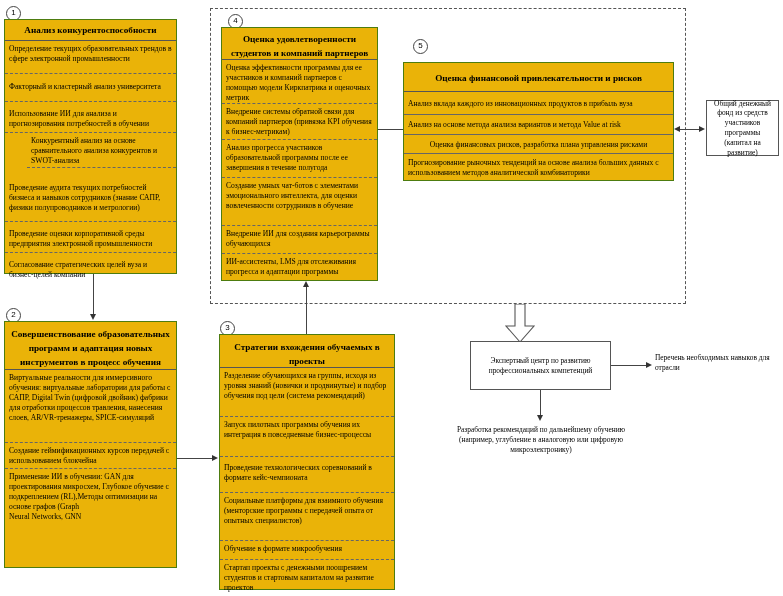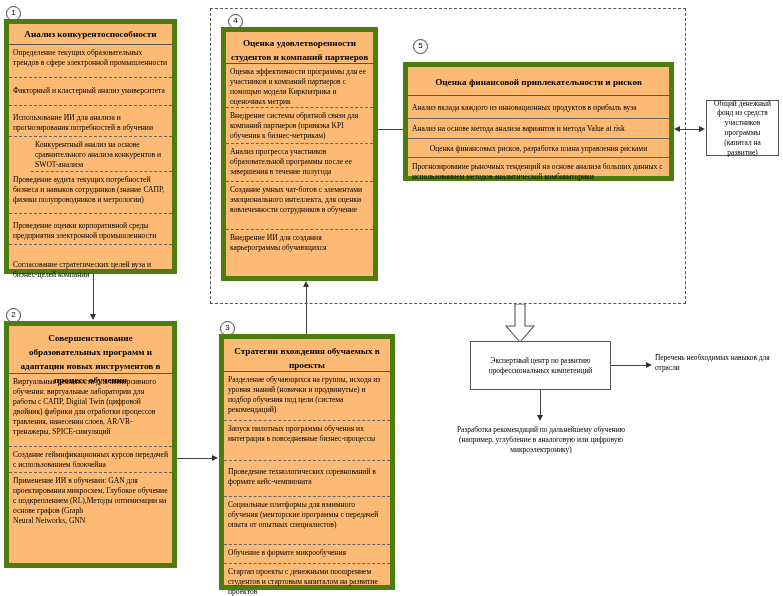--- a/index.html
+++ b/index.html
@@ -14,23 +14,23 @@
   .dashed-group{
     position:absolute;
     border:1px dashed #555;
     box-sizing:border-box;
     background:transparent;
   }
 
   
   .block{
     position:absolute;
-    border:5px solid #4d7c0f;
-    box-sizing:border-box;
-    background:#fdba74;
+    border:1px solid #4d7c0f;
+    box-sizing:border-box;
+    background:#eab308;
   }
   .block-title{
     text-align:center;
     font-weight:bold;
     font-size:9.2px;
     line-height:1.28;
     padding:4px 4px 4px 4px;
     border-bottom:1px solid #555;
     box-sizing:border-box;
   }
@@ -115,23 +115,23 @@
   <div class="dashed-group" style="left:210px;top:8px;width:476px;height:296px;"></div>
 
   <div class="circnum" style="left:6px;top:6px;">1</div>
   <div class="block" style="left:4px;top:19px;width:173px;height:255px;">
     <div class="block-title" style="height:21px;line-height:13px;padding-top:4px;">Анализ конкурентоспособности</div>
     <div class="block-items">
       <div class="item" style="height:33px;">Определение текущих образовательных трендов в сфере электронной промышленности</div>
       <div class="item" style="height:28px;padding-top:8px;">Факторный и кластерный анализ университета</div>
       <div class="item" style="height:31px;padding-top:7px;">Использование ИИ для анализа и прогнозирования потребностей в обучении</div>
       <div class="item" style="height:35px;margin-left:22px;">Конкурентный анализ на основе сравнительного анализа конкурентов и SWOT-анализа</div>
-      <div class="item" style="height:42px;">Проведение аудита текущих потребностей бизнеса и навыков сотрудников (знание САПР, физики полупроводников и метрологии)</div>
+      <div class="item" style="height:42px;margin-top:12px;">Проведение аудита текущих потребностей бизнеса и навыков сотрудников (знание САПР, физики полупроводников и метрологии)</div>
       <div class="item" style="height:31px;padding-top:7px;">Проведение оценки корпоративной среды предприятия электронной промышленности</div>
-      <div class="item" style="height:31px;padding-top:7px;margin-top:8px;">Согласование стратегических целей вуза и бизнес-целей компании</div>
+      <div class="item" style="height:31px;padding-top:7px;">Согласование стратегических целей вуза и бизнес-целей компании</div>
     </div>
   </div>
 
   <div class="arrow-v" style="left:90px;top:274px;width:8px;height:47px;">
     <div class="shaft" style="left:3px;top:0;height:41px;"></div>
     <div class="head-down" style="left:0px;top:40px;"></div>
   </div>
 
   <div class="circnum" style="left:6px;top:308px;">2</div>
   <div class="block" style="left:4px;top:321px;width:173px;height:247px;">
@@ -169,20 +169,21 @@
 
   <div class="circnum" style="left:228px;top:14px;">4</div>
   <div class="block" style="left:221px;top:27px;width:157px;height:254px;">
     <div class="block-title" style="height:32px;line-height:14px;padding-top:4px;">Оценка удовлетворенности студентов и компаний партнеров</div>
     <div class="block-items">
       <div class="item" style="height:44px;">Оценка эффективности программы для ее участников и компаний партнеров с помощью модели Киркпатрика и оценочных метрик</div>
       <div class="item" style="height:36px;">Внедрение системы обратной связи для компаний партнеров (привязка KPI обучения к бизнес-метрикам)</div>
       <div class="item" style="height:38px;">Анализ прогресса участников образовательной программы после ее завершения в течение полугода</div>
       <div class="item" style="height:48px;">Создание умных чат-ботов с элементами эмоционального интеллекта, для оценки вовлеченности сотрудников в обучение</div>
       <div class="item" style="height:28px;">Внедрение ИИ для создания карьерограммы обучающихся</div>
+      <div class="item" style="height:28px;">ИИ-ассистенты, LMS для отслеживания прогресса и адаптации программы</div>
     </div>
   </div>
 
   <div class="arrow-h" style="left:378px;top:126px;width:50px;height:8px;">
     <div class="shaft" style="left:0;top:3px;width:44px;"></div>
     <div class="head-right" style="left:43px;top:0px;"></div>
   </div>
 
   <div class="circnum" style="left:413px;top:39px;">5</div>
   <div class="block" style="left:403px;top:62px;width:271px;height:119px;">

